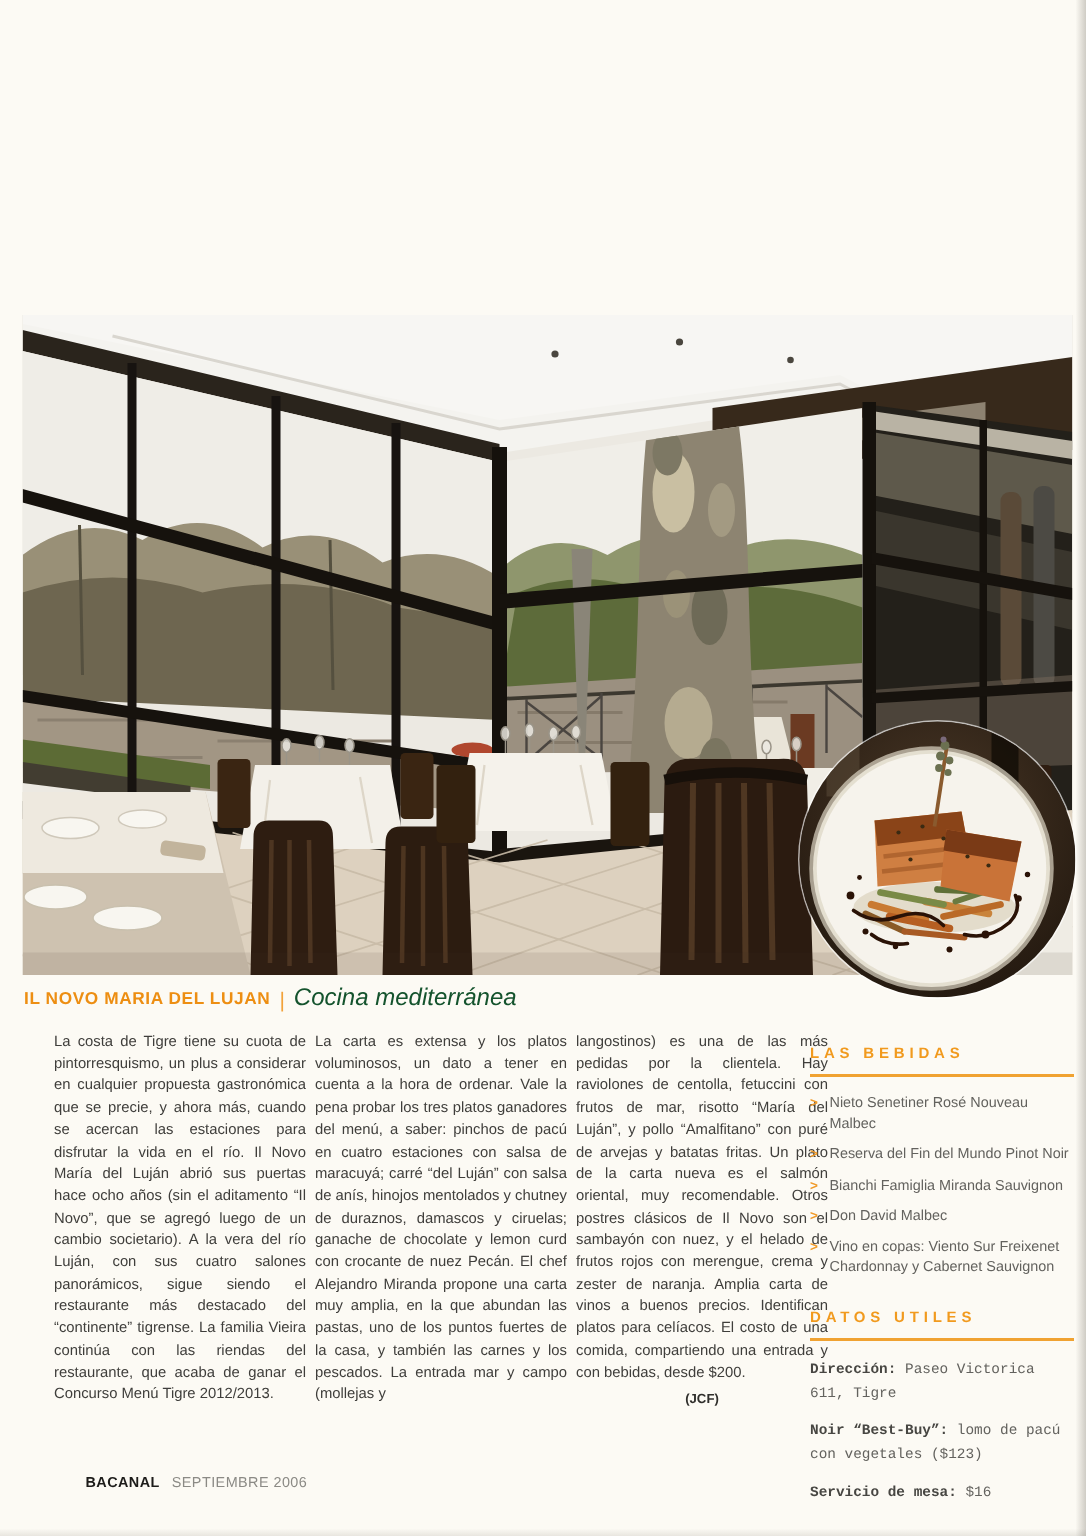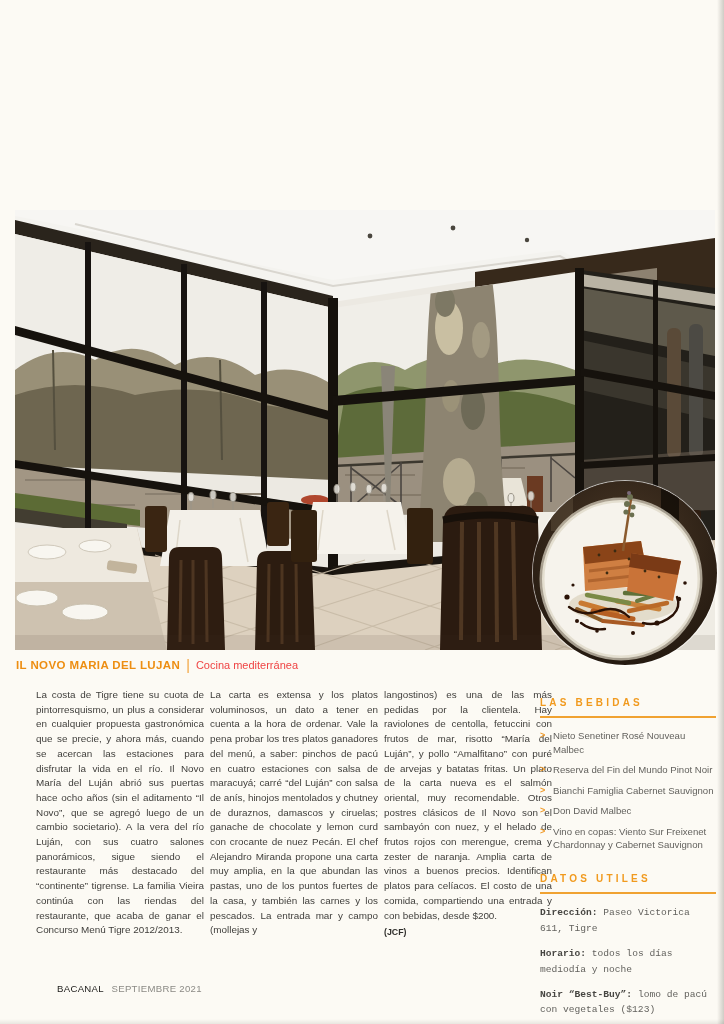--- a/index.html
+++ b/index.html
@@ -18,46 +18,46 @@
   .photo svg{display:block;}
   .dish-circle{
     position:absolute;left:533px;top:481px;width:184px;height:184px;border-radius:50%;
     overflow:hidden;box-shadow:0 0 0 1px rgba(255,255,255,.65);
   }
 
   
   .heading{position:absolute;left:16px;top:657px;width:690px;display:flex;align-items:center;}
   .heading .title{font-size:11.5px;font-weight:bold;letter-spacing:.4px;color:#ed8e12;}
   .heading .divider{color:#f2a23a;font-size:14px;font-weight:400;margin:0 6px;}
-  .heading .cuisine{font-size:11px;color:#ef4444;font-weight:400;}
+  .heading .cuisine{font-size:16px;color:#14532d;font-weight:400;font-style:italic;}
 
   
   .col{position:absolute;top:688px;width:168px;font-size:9.9px;line-height:1.485;
        text-align:justify;color:#3f3e3b;margin-left:20px;}
   .col-1{left:16px;}
   .col-2{left:190px;}
   .col-3{left:364px;}
-  .byline{font-weight:bold;font-size:8.8px;margin-top:3px;text-align:left;color:#2f2e2b;}
+  .byline{font-weight:bold;font-size:8.8px;margin-top:3px;text-align:center;color:#2f2e2b;}
 
   
   .sidebar{position:absolute;left:540px;top:697px;width:176px;}
   .sb-title{font-size:10px;font-weight:bold;letter-spacing:3.2px;color:#f19a1e;}
   .sb-rule{height:2px;background:#f0a231;margin-top:8px;border:none;}
   .sb-list{margin:11px 0 0 0;padding:0;list-style:none;}
   .sb-list li{position:relative;padding-left:13px;margin-bottom:6.5px;
       font-size:9.6px;line-height:1.45;color:#63625e;}
   .sb-list li .bullet{position:absolute;left:0;top:0;color:#f09a28;font-weight:bold;font-size:9px;}
   .sb-datos{margin-top:21px;}
   .sb-rows{margin-top:11px;}
   .sb-row{font-size:9.6px;line-height:1.62;color:#63625e;margin-bottom:5px;font-family:Liberation Mono, monospace;}
   .sb-row .lbl{font-weight:bold;color:#474642;}
 
   
   .footer{position:absolute;left:57px;top:983px;font-size:9.6px;letter-spacing:.3px;}
-  .footer .mag{font-weight:normal;color:#1d1c1a;}
+  .footer .mag{font-weight:bold;color:#1d1c1a;}
   .footer .issue{color:#8b8a85;margin-left:5px;}
 </style>
 </head>
 <body>
 
 <div class="page">
 
   <div class="photo">
     <svg width="700" height="440" viewBox="0 0 700 440">
 
@@ -374,37 +374,36 @@
     <span>langostinos) es una de las más pedidas por la clientela. Hay raviolones de centolla, fetuccini con frutos de mar, risotto “María del Luján”, y pollo “Amalfitano” con puré de arvejas y batatas fritas. Un plato de la carta nueva es el salmón oriental, muy recomendable. Otros postres clásicos de Il Novo son el sambayón con nuez, y el helado de frutos rojos con merengue, crema y zester de naranja. Amplia carta de vinos a buenos precios. Identifican platos para celíacos. El costo de una comida, compartiendo una entrada y con bebidas, desde $200.</span>
     <div class="byline">(JCF)</div>
   </div>
 
   <div class="sidebar">
     <div class="sb-title">LAS BEBIDAS</div>
     <div class="sb-rule"></div>
     <ul class="sb-list">
       <li><span class="bullet">&gt;</span><span>Nieto Senetiner Rosé Nouveau Malbec</span></li>
       <li><span class="bullet">&gt;</span><span>Reserva del Fin del Mundo Pinot Noir</span></li>
-      <li><span class="bullet">&gt;</span><span>Bianchi Famiglia Cabernet Sauvignon</span></li>
+      <li><span class="bullet">&gt;</span><span>Bianchi Famiglia Miranda Sauvignon</span></li>
       <li><span class="bullet">&gt;</span><span>Don David Malbec</span></li>
       <li><span class="bullet">&gt;</span><span>Vino en copas: Viento Sur Freixenet Chardonnay y Cabernet Sauvignon</span></li>
     </ul>
 
     <div class="sb-datos">
       <div class="sb-title">DATOS UTILES</div>
       <div class="sb-rule"></div>
       <div class="sb-rows">
         <p class="sb-row"><span class="lbl">Dirección:</span> <span>Paseo Victorica 611, Tigre</span></p>
-        <p class="sb-row"><span class="lbl">Horario:</span> <span>todos los días mediodía y noche</span></p>
         <p class="sb-row"><span class="lbl">Noir “Best-Buy”:</span> <span>lomo de pacú con vegetales ($123)</span></p>
         <p class="sb-row"><span class="lbl">Servicio de mesa:</span> <span>$16</span></p>
       </div>
     </div>
   </div>
 
   <div class="footer">
     <span class="mag">BACANAL</span>
-    <span class="issue">SEPTIEMBRE 2021</span>
+    <span class="issue">SEPTIEMBRE 2006</span>
   </div>
 
   <div class="scan-right-edge"></div>
   <div class="scan-bottom-edge"></div>
 </div>
 
 </body></html>

